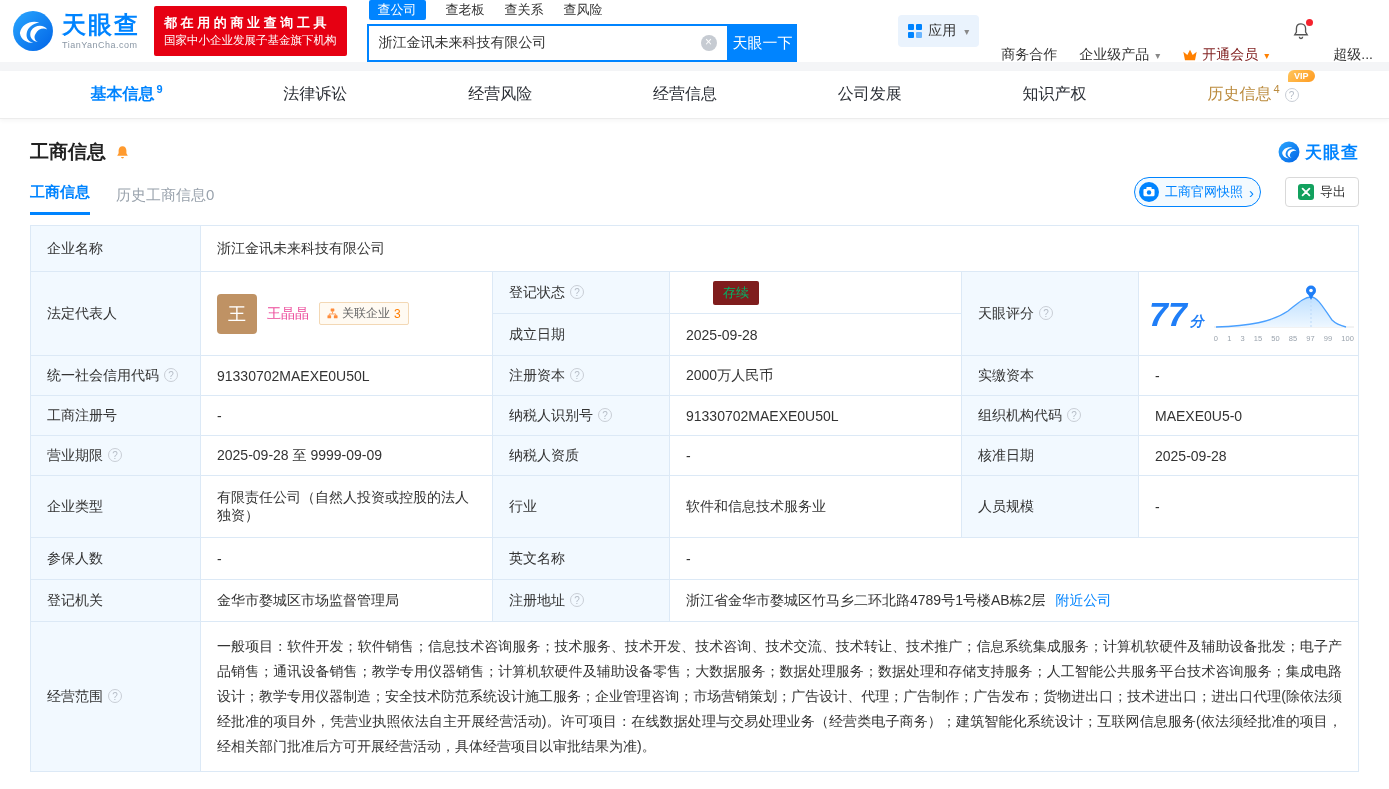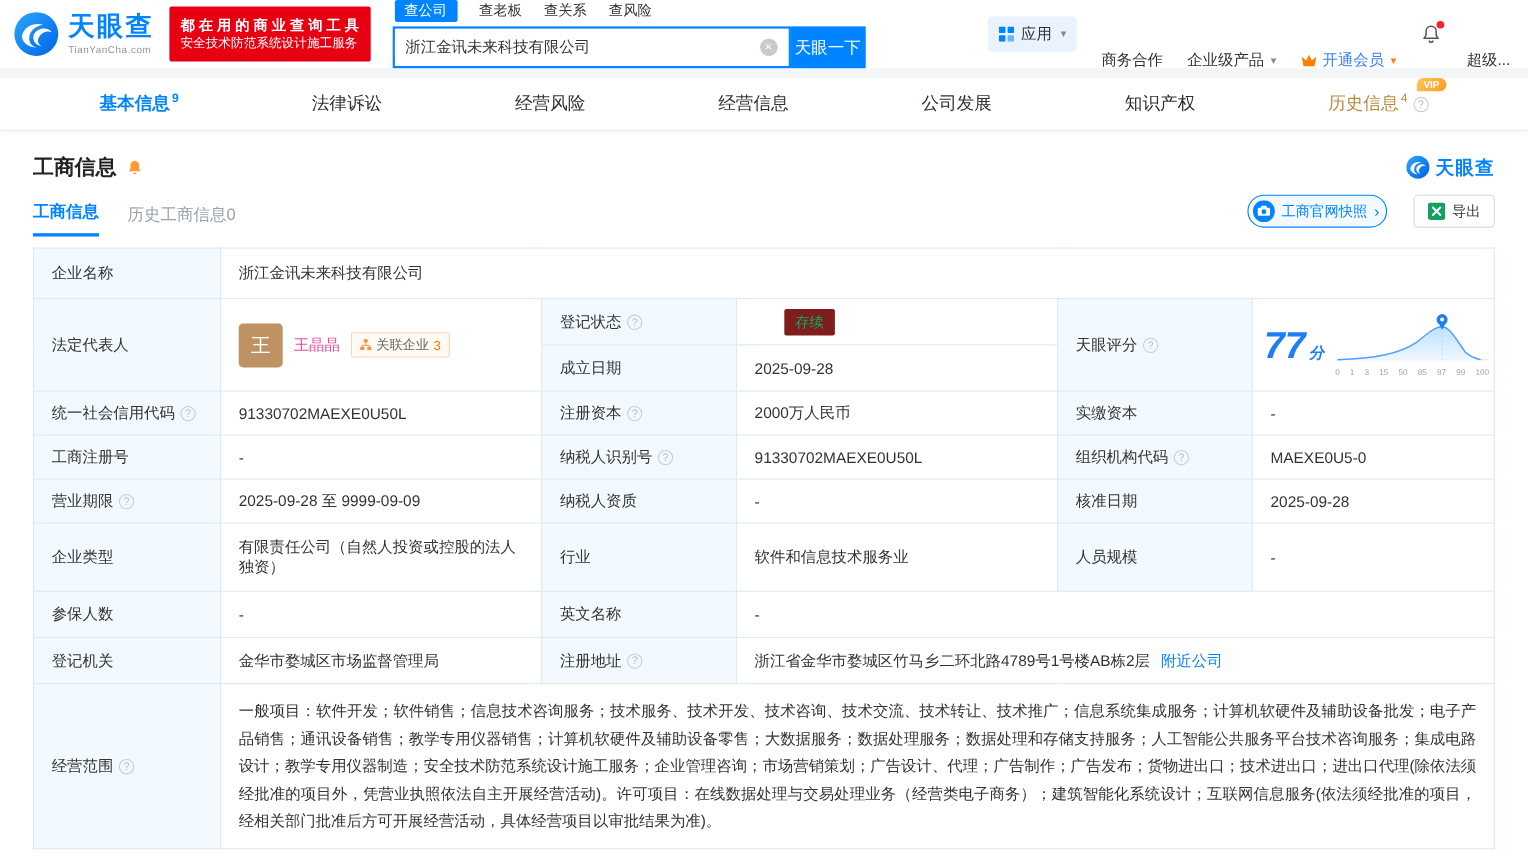--- a/index.html
+++ b/index.html
@@ -25,21 +25,21 @@
   .clear { width:16px; height:16px; border-radius:50%; background:#c6cbd2; color:#fff; font-size:12px;
     line-height:15px; text-align:center; margin-right:10px; cursor:pointer; flex:none; }
   .clear::before { content:"×"; }
   .search-btn { width:68px; height:38px; background:#0084ff; color:#fff; border:none; font-size:15px; cursor:pointer;
     font-family:"Liberation Sans","DejaVu Sans",sans-serif; }
   .top-menu { margin-left:auto; display:flex; align-items:center; gap:22px; font-size:14px; white-space:nowrap; }
   .apps-btn { background:#eaf3fd; border-radius:4px; padding:7px 10px; display:flex; align-items:center; gap:6px; cursor:pointer; }
   .caret { font-size:10px; color:#888; margin-left:2px; }
   .caret::before { content:"▾"; }
   .menu-item { cursor:pointer; display:flex; align-items:center; gap:4px;margin-top:48px; }
-  .vip-menu { color:#3b82f6; }
+  .vip-menu { color:#7f1d1d; }
   .bell-wrap { position:relative; cursor:pointer; display:flex; }
   .red-dot { position:absolute; top:-2px; right:-2px; width:7px; height:7px; background:#f5222d; border-radius:50%; }
 
   .band { height:9px; background:#f4f5f7; }
 
   
   .navtabs { height:48px; display:flex; align-items:center; justify-content:space-around; padding:0 30px;
     background:#fff; border-bottom:1px solid #ececec; box-shadow:0 2px 4px rgba(0,0,0,0.04); }
   .ntab { font-size:16px; color:#2b2f36; cursor:pointer; position:relative; padding:0 6px; }
   .ntab sup { font-size:11px; margin-left:2px; }
@@ -118,21 +118,21 @@
       </svg>
     </span>
     <div>
       <div class="logo-title">天眼查</div>
       <div class="logo-sub">TianYanCha.com</div>
     </div>
   </div>
 
   <div class="slogan">
     <div class="l1">都 在 用 的 商 业 查 询 工 具</div>
-    <div class="l2">安全技术防范系统设计施工服务</div>
+    <div class="l2">国家中小企业发展子基金旗下机构</div>
   </div>
 
   <div class="search-area">
     <div class="search-tabs">
       <span class="stab active">查公司</span>
       <span class="stab">查老板</span>
       <span class="stab">查关系</span>
       <span class="stab">查风险</span>
     </div>
     <div class="search-row">

